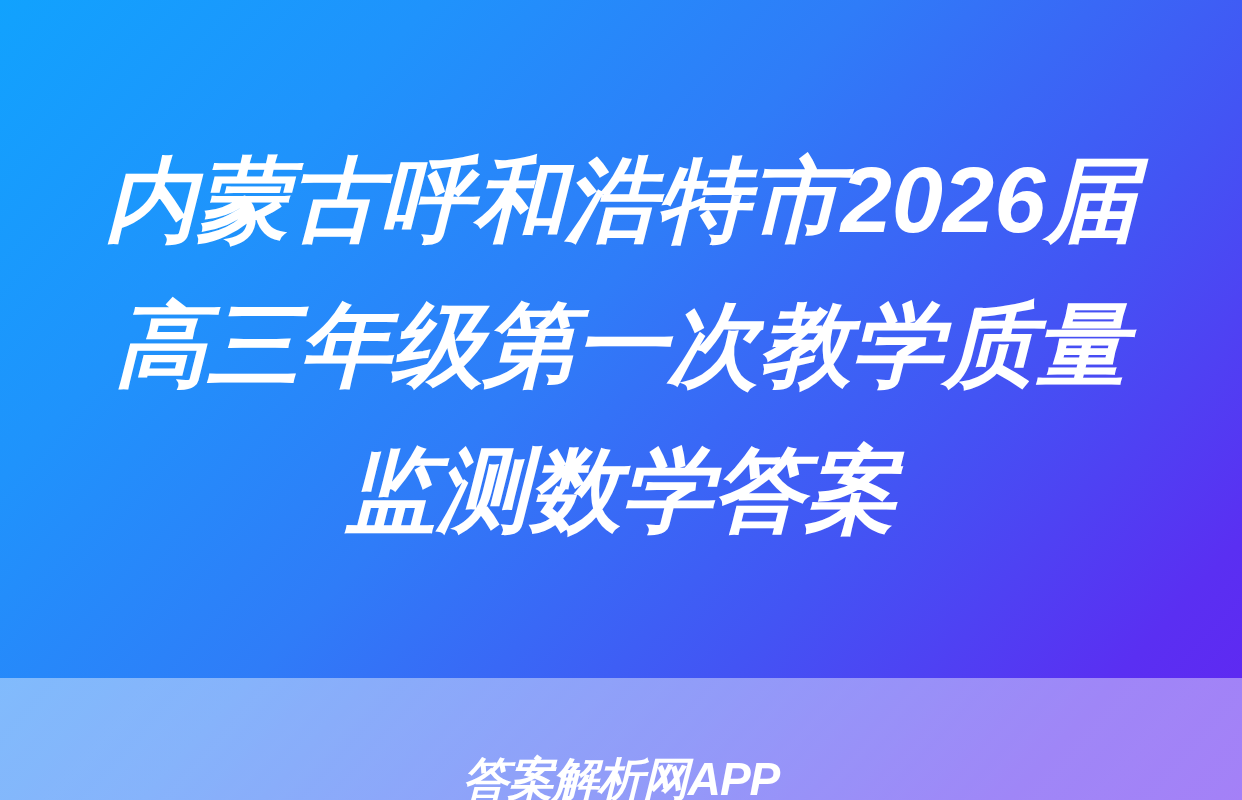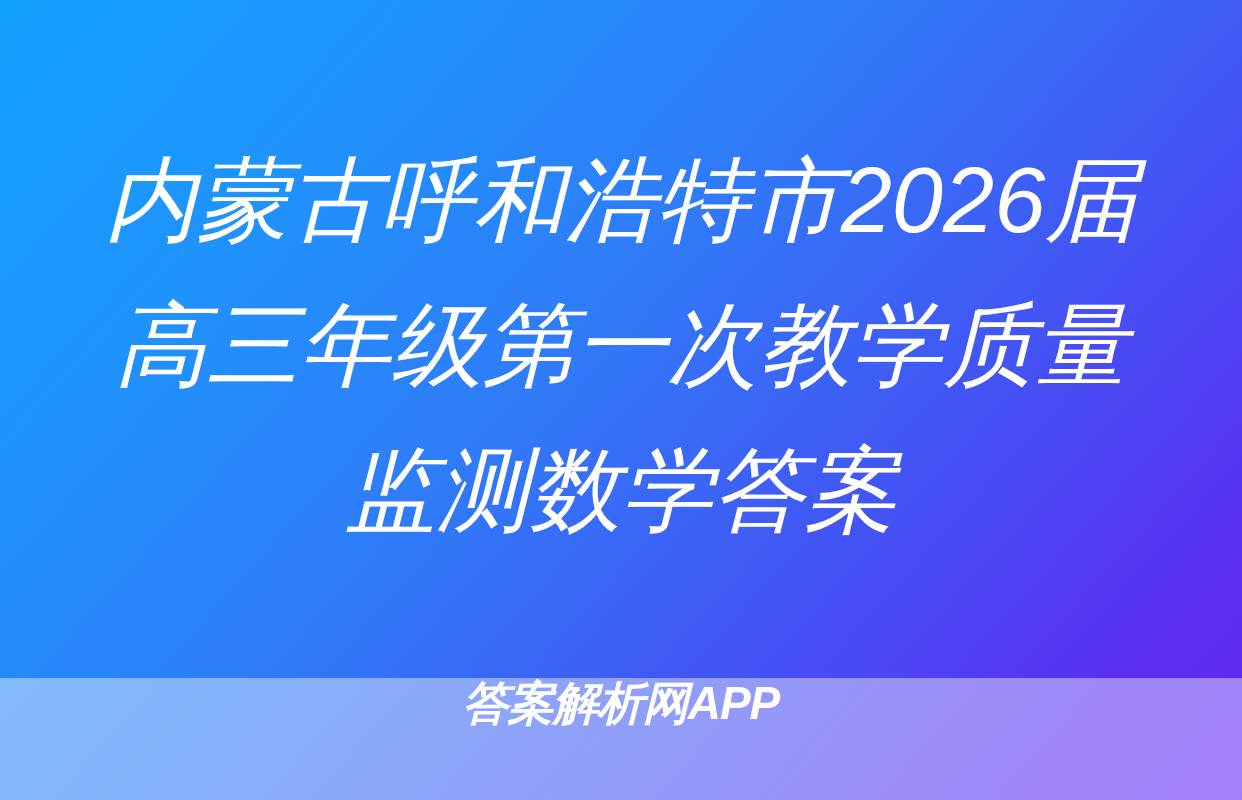--- a/index.html
+++ b/index.html
@@ -37,40 +37,40 @@
     padding: 0 48px;
     box-sizing: border-box;
   }
 
   .headline {
     width: 1040px;
     margin: 16px;
     color: #ffffff;
     font-size: 92px;
     line-height: 145px;
-    font-weight: 400;
+    font-weight: 700;
     font-style: italic;
     letter-spacing: 0px;
     text-align: center;
     word-break: break-all;
     transform: translateY(6px);
   }
 
   
   .footer-band {
     position: absolute;
     left: 0;
     right: 0;
     top: 678px;
     height: 122px;
     background: linear-gradient(90deg,
                 rgba(255,255,255,0.42) 0%,
                 rgba(255,255,255,0.42) 100%);
     display: flex;
-    align-items: flex-start;
+    align-items: flex-end;
     justify-content: center;
     overflow: hidden;
   }
 
   .footer-brand {
     color: #ffffff;
     font-size: 46px;
     line-height: 1;
     font-weight: 700;
     font-style: italic;

